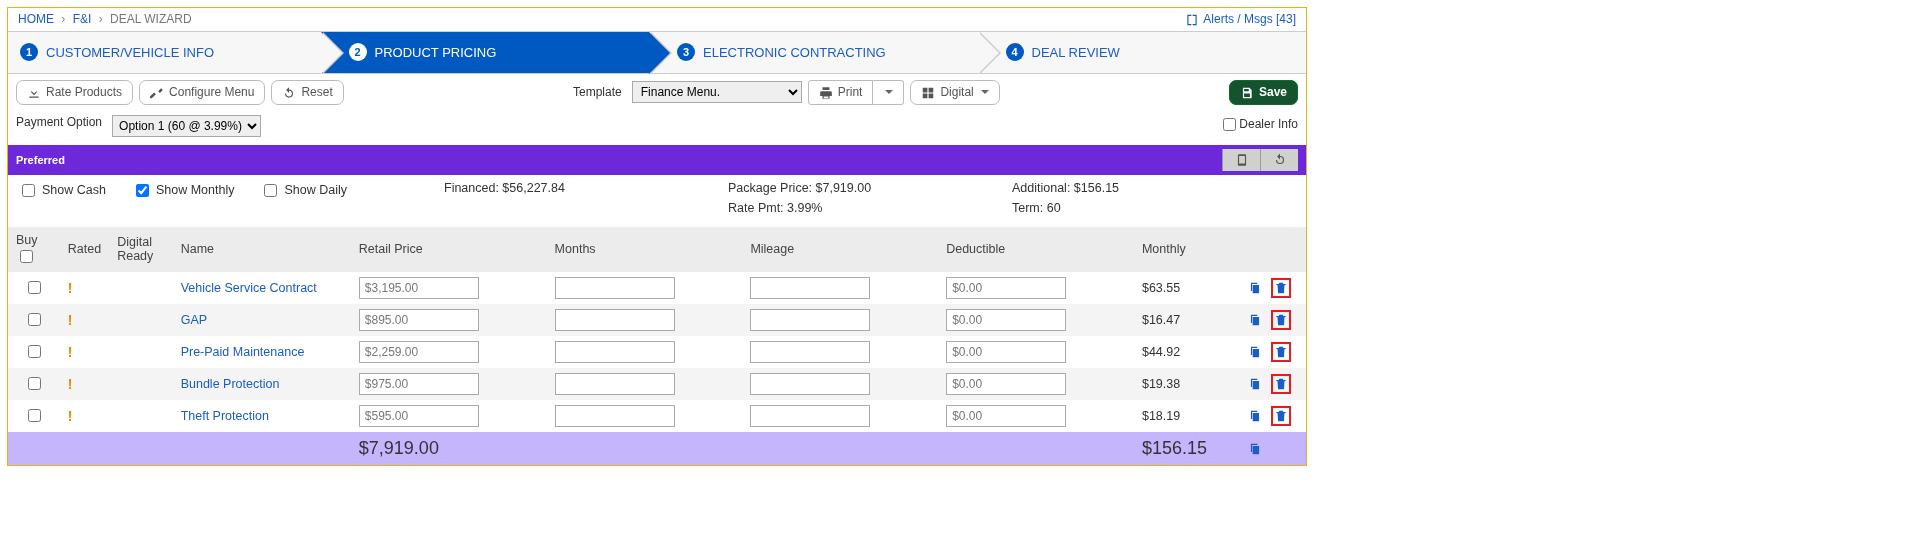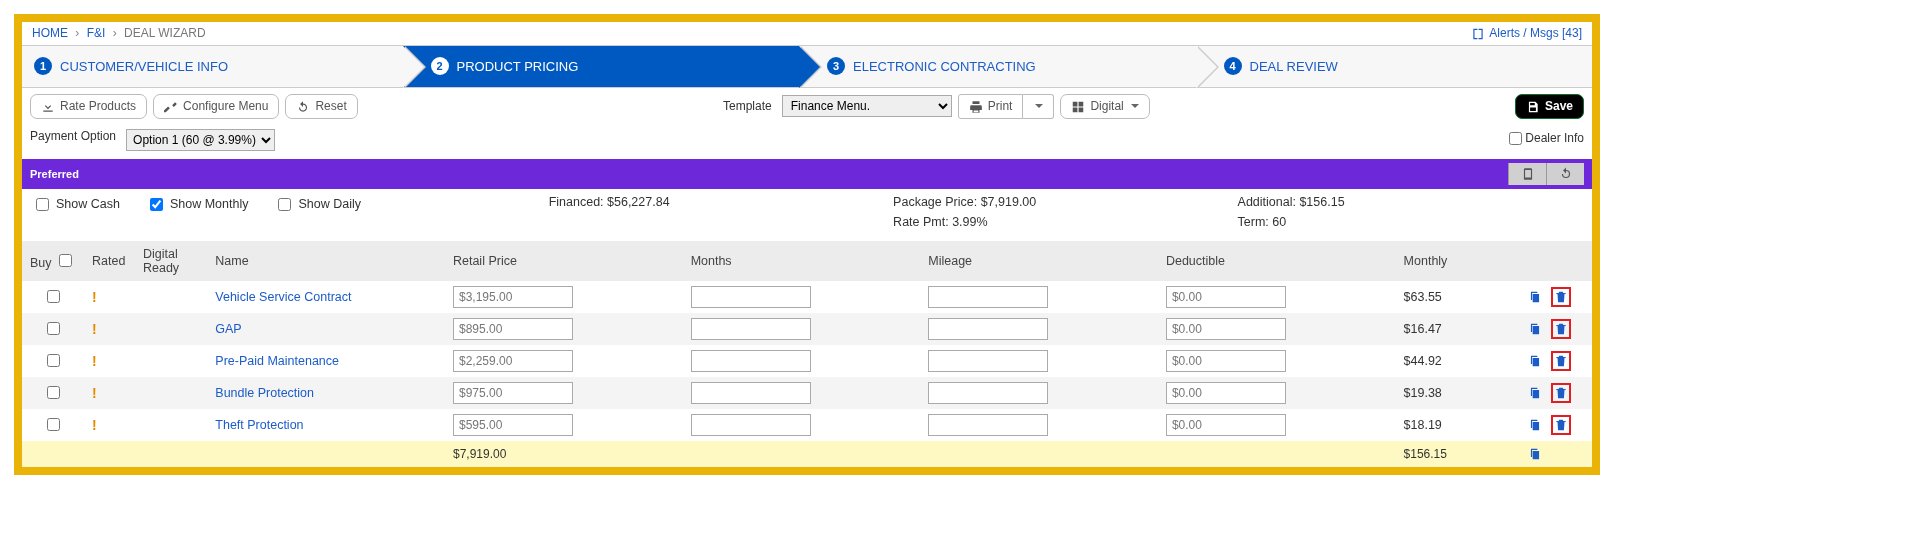--- a/index.html
+++ b/index.html
@@ -1,17 +1,17 @@
 <!DOCTYPE html>
 <html><head>
 <meta charset="utf-8">
 <style>
   * { box-sizing: border-box; }
   body { margin: 0; font-family: Arial, Helvetica, sans-serif; font-size: 13px; color: #333; background: #fff; }
-  .app { border: 8px solid #eab308; width: 1586px; margin: 14px; position: relative; }
+  .app { border: 1px solid #eab308; width: 1300px; margin: 7px; position: relative; }
 
   
   .topbar { display:flex; justify-content:space-between; align-items:center; padding:4px 10px; border-bottom:1px solid #ccc; }
   .breadcrumb { font-size:12px; color:#1b5cc7; }
   .breadcrumb a { color:#1b5cc7; text-decoration:none; cursor:pointer; }
   .breadcrumb .sep { color:#888; margin:0 4px; }
   .breadcrumb .current { color:#777; }
   .alerts { font-size:12px; color:#1b5cc7; cursor:pointer; display:flex; align-items:center; gap:4px;}
 
   
@@ -22,21 +22,21 @@
   .step.active .circle { background:#fff; color:#0059c1; }
   .step .arrow-out { position:absolute; right:-21px; top:0; width:0; height:0; border-top:21px solid transparent; border-bottom:21px solid transparent; border-left:21px solid #f7f7f7; z-index:2;}
   .step.active .arrow-out { border-left-color:#0059c1; }
   .step .arrow-shadow { position:absolute; right:-23px; top:0; width:0; height:0; border-top:21px solid transparent; border-bottom:21px solid transparent; border-left:21px solid #ccc; z-index:1;}
   .step:last-child .arrow-out, .step:last-child .arrow-shadow { display:none; }
   .step.step1 { padding-left:12px; }
 
   
   .toolbar { display:flex; align-items:center; padding:6px 8px; gap:6px; }
   .btn { display:inline-flex; align-items:center; gap:5px; padding:4px 10px; border:1px solid #bbb; background:#fff; border-radius:7px; font-size:12px; color:#555; cursor:pointer; }
-  .btn.green { background:#000000; color:#fff; border-color:#0e6b2d; font-weight:bold;}
+  .btn.green { background:#14532d; color:#fff; border-color:#0e6b2d; font-weight:bold;}
   .spacer { flex:1; }
   .tlabel { font-size:12px; color:#333; margin-right:4px;}
   select.templ { font-size:12px; padding:2px 4px; border:1px solid #aaa; width:170px;}
   .btn-group { display:inline-flex; }
   .btn-group .btn { border-radius:0; }
   .btn-group .btn:first-child { border-top-left-radius:3px; border-bottom-left-radius:3px; }
   .btn-group .btn:last-child { border-top-right-radius:3px; border-bottom-right-radius:3px; border-left:0;}
   .caret { display:inline-block; width:0; height:0; border-left:4px solid transparent; border-right:4px solid transparent; border-top:4px solid #666; margin-left:2px;}
 
   
@@ -62,21 +62,21 @@
   table.products tbody td { padding:5px 8px; vertical-align:middle; }
   table.products tbody tr.r0 { background:#fff;}
   table.products tbody tr.r1 { background:#f4f4f4;}
   table.products .namecell a { color:#1b5cc7; text-decoration:none; cursor:pointer;}
   table.products input.cell { width:120px; padding:3px 5px; border:1px solid #aaa; font-size:12px; color:#777; background:#fff;}
   table.products .monthly { text-align:left; }
   .excl { color:#e78a00; font-weight:bold; font-size:14px; cursor:default;}
   .copy-icon { color:#1b5cc7; cursor:pointer; margin-right:6px;}
   .trash-icon { color:#1b5cc7; cursor:pointer;}
   .redbox { border:2px solid #e02020; padding:0px 2px; display:inline-flex; align-items:center; justify-content:center; height:20px; width:20px;}
-  table.products tfoot td { background:#fef9c3; padding:6px 8px; font-size:12px;}
+  table.products tfoot td { background:#c4b5fd; padding:6px 8px; font-size:18px;}
 
   
   col.c-buy{width:60px;} col.c-rated{width:40px;} col.c-dig{width:70px;}
   col.c-name{width:230px;} col.c-price{width:230px;} col.c-months{width:230px;}
   col.c-mile{width:230px;} col.c-ded{width:230px;} col.c-mon{width:120px;} col.c-act{width:70px;}
 
   .icon-svg { width:14px; height:14px; display:inline-block; vertical-align:middle; }
 </style>
 </head>
 <body>

